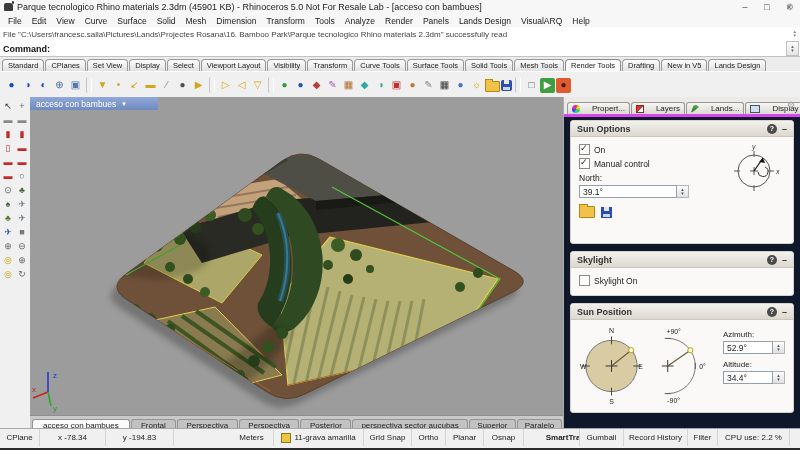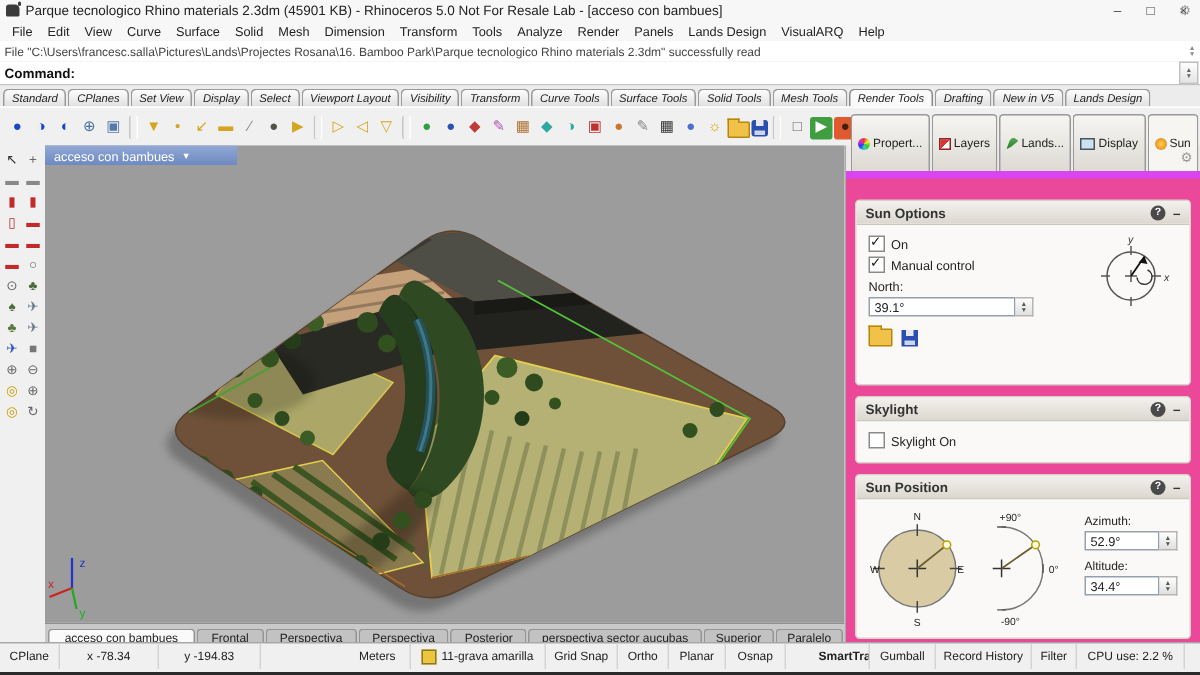--- a/index.html
+++ b/index.html
@@ -16,21 +16,21 @@
   .menu-item{padding:0 5px;}
   
   .historybar{position:absolute;top:27px;left:0;right:0;height:14px;background:#fff;border-bottom:1px solid #d7d7d7;display:flex;align-items:center;font-size:8px;color:#444;padding-left:3px;}
   .hist-scroll{margin-left:auto;display:flex;flex-direction:column;line-height:4px;font-size:4.5px;color:#888;padding-right:3px;}
   .commandbar{position:absolute;top:41px;left:0;right:0;height:15px;background:#fff;border-bottom:1px solid #c2c2c2;display:flex;align-items:center;font-size:9px;color:#111;padding-left:3px;}
   .cmd-label{font-weight:bold;}
   .cmd-input{flex:1;border:none;outline:none;font:inherit;background:transparent;height:12px;}
   .cmd-spin{width:11px;height:13px;border:1px solid #c0c0c0;background:linear-gradient(#fdfdfd,#e4e4e4);display:flex;flex-direction:column;align-items:center;justify-content:center;line-height:4px;font-size:4.5px;color:#666;margin-right:1px;}
   
   .tabbar{position:absolute;top:57px;left:0;right:0;height:14px;background:#ececec;display:flex;align-items:flex-end;padding-left:2px;font-size:7.5px;color:#222;}
-  .ttab{border:1px solid #9a9a9a;border-bottom:none;border-radius:4px 4px 0 0;padding:1px 5px 1px 5px;background:linear-gradient(#fdfdfd,#e0e0e0);margin-right:1px;white-space:nowrap;font-style:italic;}
+  .ttab{border:1px solid #9a9a9a;border-bottom:none;border-radius:4px 4px 0 0;padding:1px 5px 1px 5px;background:linear-gradient(#fdfdfd,#e0e0e0);margin-right:1px;white-space:nowrap;}
   .ttab.active{background:#fafafa;border-color:#8a8a8a;}
   .bar-gear{position:absolute;right:6px;top:2px;color:#999;font-size:9px;}
   
   .iconbar{position:absolute;top:71px;left:0;right:0;height:26px;background:#f0f0f0;border-top:1px solid #fff;border-bottom:1px solid #b8b8b8;display:flex;align-items:center;padding-left:4px;gap:1px;}
   .tbicon{width:15px;height:15px;display:flex;align-items:center;justify-content:center;font-size:10px;border-radius:2px;line-height:1;}
   .tbicon.sep{width:4px;height:16px;border-left:1px solid #c6c6c6;border-right:1px solid #fff;margin:0 2px;}
   .tbicon.folder-shape{background:#f0c24a;width:13px;height:9px;border:1px solid #b8860b;border-radius:1px;position:relative;margin-top:3px;}
   .tbicon.folder-shape::before{content:"";position:absolute;top:-3px;left:-1px;width:6px;height:2px;background:#f0c24a;border:1px solid #b8860b;border-bottom:none;}
   .tbicon.save-shape{background:#2a4fb0;width:11px;height:11px;position:relative;}
   .tbicon.save-shape::before{content:"";position:absolute;top:0;left:3px;width:5px;height:4px;background:#e8e8e8;}
@@ -49,30 +49,30 @@
   .vtab.active{background:#fafafa;}
   .vtab-pan{margin-left:4px;color:#555;font-size:8px;padding-bottom:1px;}
   
   .statusbar{position:absolute;left:0;right:0;bottom:2px;height:17px;background:#f0f0f0;border-top:1px solid #a8a8a8;display:flex;align-items:stretch;font-size:8px;color:#222;}
   .spane{display:flex;align-items:center;justify-content:center;border-right:1px solid #d4d4d4;white-space:nowrap;overflow:hidden;box-sizing:border-box;flex-shrink:1;}
   .spane.bold .sp-label{font-weight:bold;padding-left:32px;}
   .swatch{display:none;width:8px;height:8px;border:1px solid #8a7a20;margin-right:3px;}
   
   .panel{position:absolute;left:563px;top:97px;width:237px;bottom:19px;background:#eceae6;border-left:1px solid #aaa;box-sizing:border-box;}
   .ptabs{display:flex;height:17px;align-items:flex-end;padding-left:3px;position:relative;}
-  .ptab{display:flex;align-items:center;gap:2px;font-size:8px;border:1px solid #999;border-bottom:none;border-radius:3px 3px 0 0;padding:14px 4px;background:linear-gradient(#f6f5f2,#dddad3);margin-right:1px;white-space:nowrap;color:#222;}
+  .ptab{display:flex;align-items:center;gap:12px;font-size:8px;border:1px solid #999;border-bottom:none;border-radius:3px 3px 0 0;padding:1px 4px;background:linear-gradient(#f6f5f2,#dddad3);margin-right:1px;white-space:nowrap;color:#222;}
   .ptab.active{background:#f6f5f1;}
   .pic{width:8px;height:8px;display:inline-block;}
   .ptab.ic-prop .pic{border-radius:50%;background:conic-gradient(#e33,#ee3,#3c3,#3cc,#33e,#c3c,#e33);}
   .ptab.ic-layers .pic{background:linear-gradient(135deg,#d33 55%,#fff 55%);border:1px solid #922;box-sizing:border-box;}
   .ptab.ic-lands .pic{background:linear-gradient(#5a5,#272);clip-path:polygon(0 100%,30% 20%,60% 0,100% 30%,40% 80%);}
   .ptab.ic-display .pic{border:1px solid #456;background:#cfe0ef;height:6px;margin-top:1px;}
   .ptab.ic-sun .pic{border-radius:50%;background:radial-gradient(#ffd24a,#e07818);}
   .panel-gear{position:absolute;right:5px;top:3px;color:#999;font-size:9px;}
-  .pbody{position:absolute;top:17px;left:0;right:0;bottom:0;background:#ec4899;border-top:5px solid #d946ef;padding:14px 6px;box-sizing:border-box;}
+  .pbody{position:absolute;top:17px;left:0;right:0;bottom:0;background:#0f172a;border-top:3px solid #d946ef;padding:3px 6px;box-sizing:border-box;}
   .section{border:1px solid #d5d2ca;border-radius:3px;background:#faf9f7;margin-bottom:7px;}
   .sec-head{height:15px;display:flex;align-items:center;padding:0 6px;background:linear-gradient(#f3f1ed,#dcd8d0);border-bottom:1px solid #ccc8c0;border-radius:3px 3px 0 0;font-size:9px;font-weight:bold;color:#333;}
   .sec-tools{margin-left:auto;display:flex;align-items:center;gap:5px;}
   .qmark{width:10px;height:10px;border-radius:50%;background:#4a4a4a;color:#fff;font-size:7px;display:flex;align-items:center;justify-content:center;}
   .mini{color:#333;font-weight:bold;font-size:9px;line-height:6px;}
   .sec-body{position:relative;padding:4px 8px 6px 8px;font-size:8.5px;color:#222;}
   .cb-row{display:flex;align-items:center;gap:4px;margin:3px 0;}
   .cb{width:9px;height:9px;border:1px solid #8a8a8a;background:#fff;position:relative;flex-shrink:0;}
   .cb.checked::after{content:"✓";position:absolute;top:-2px;left:0px;font-size:9px;color:#222;}
   .fld-label{margin:4px 0 2px 0;display:block;}

